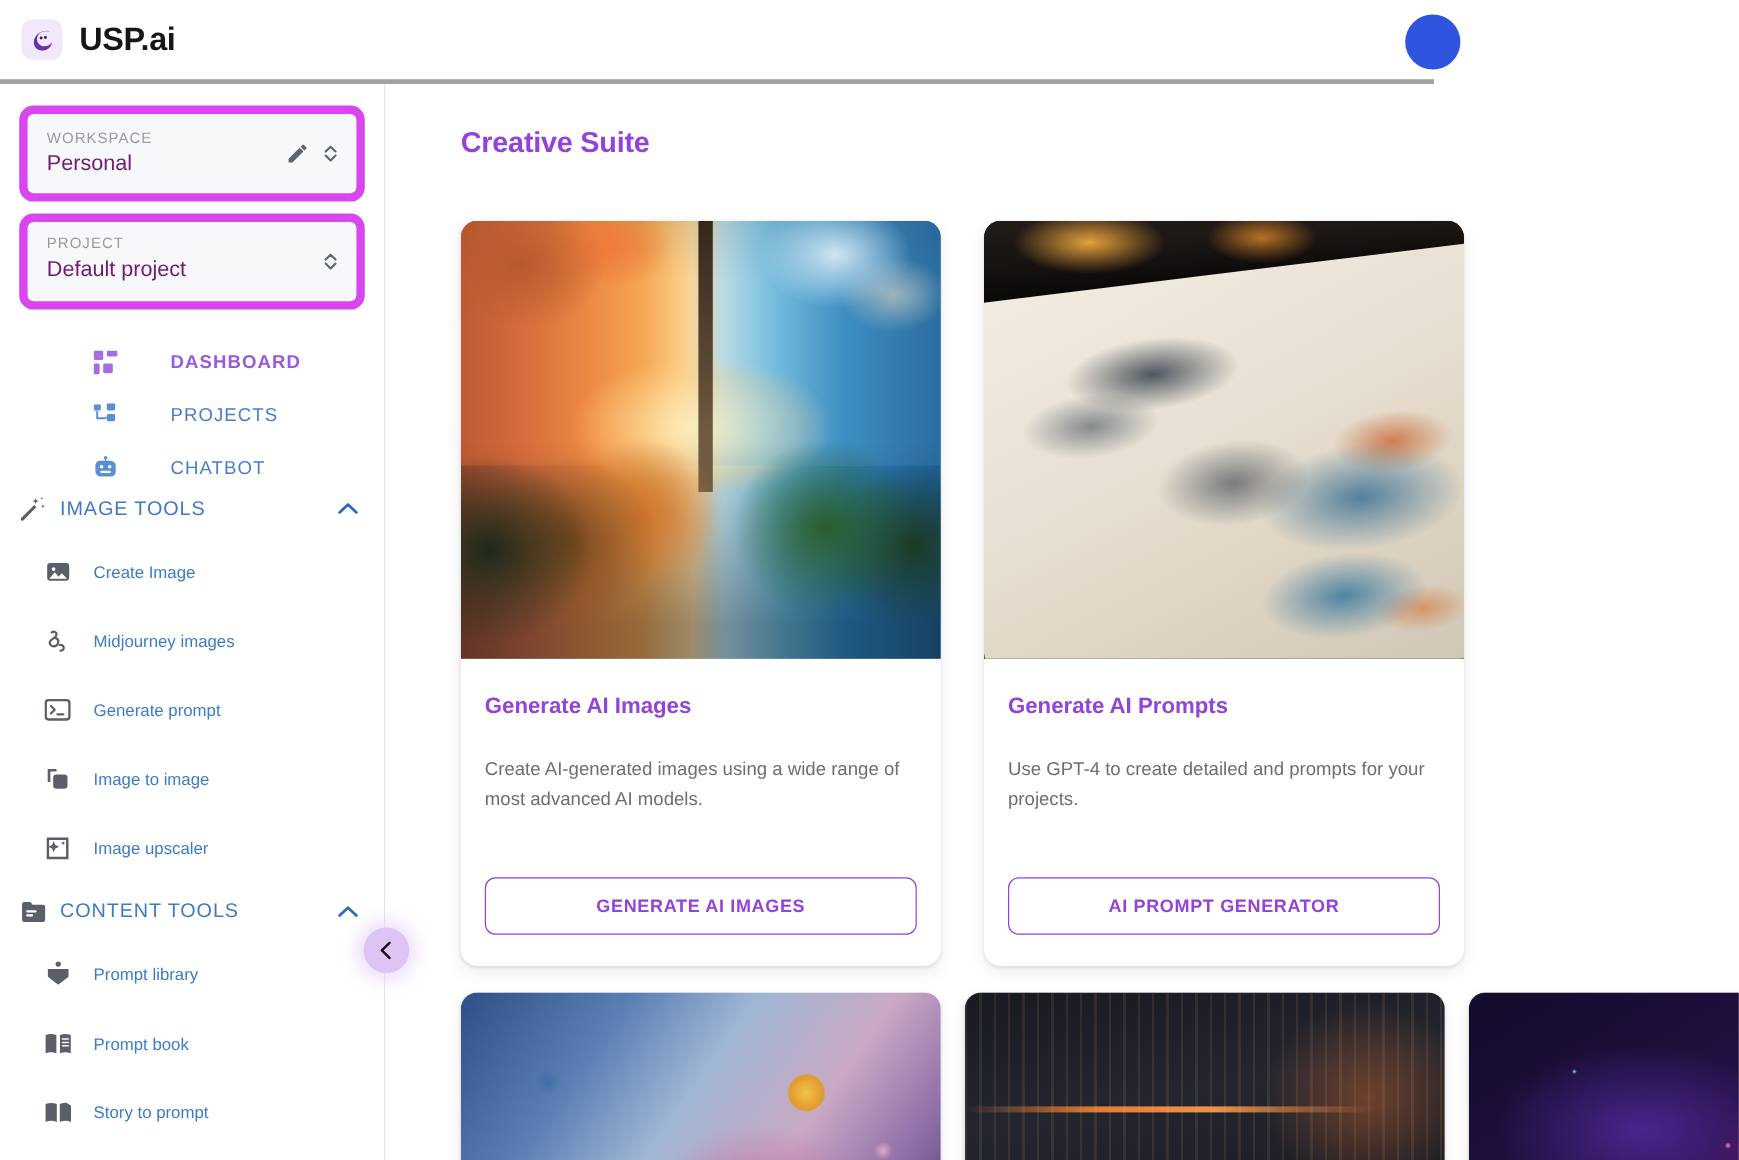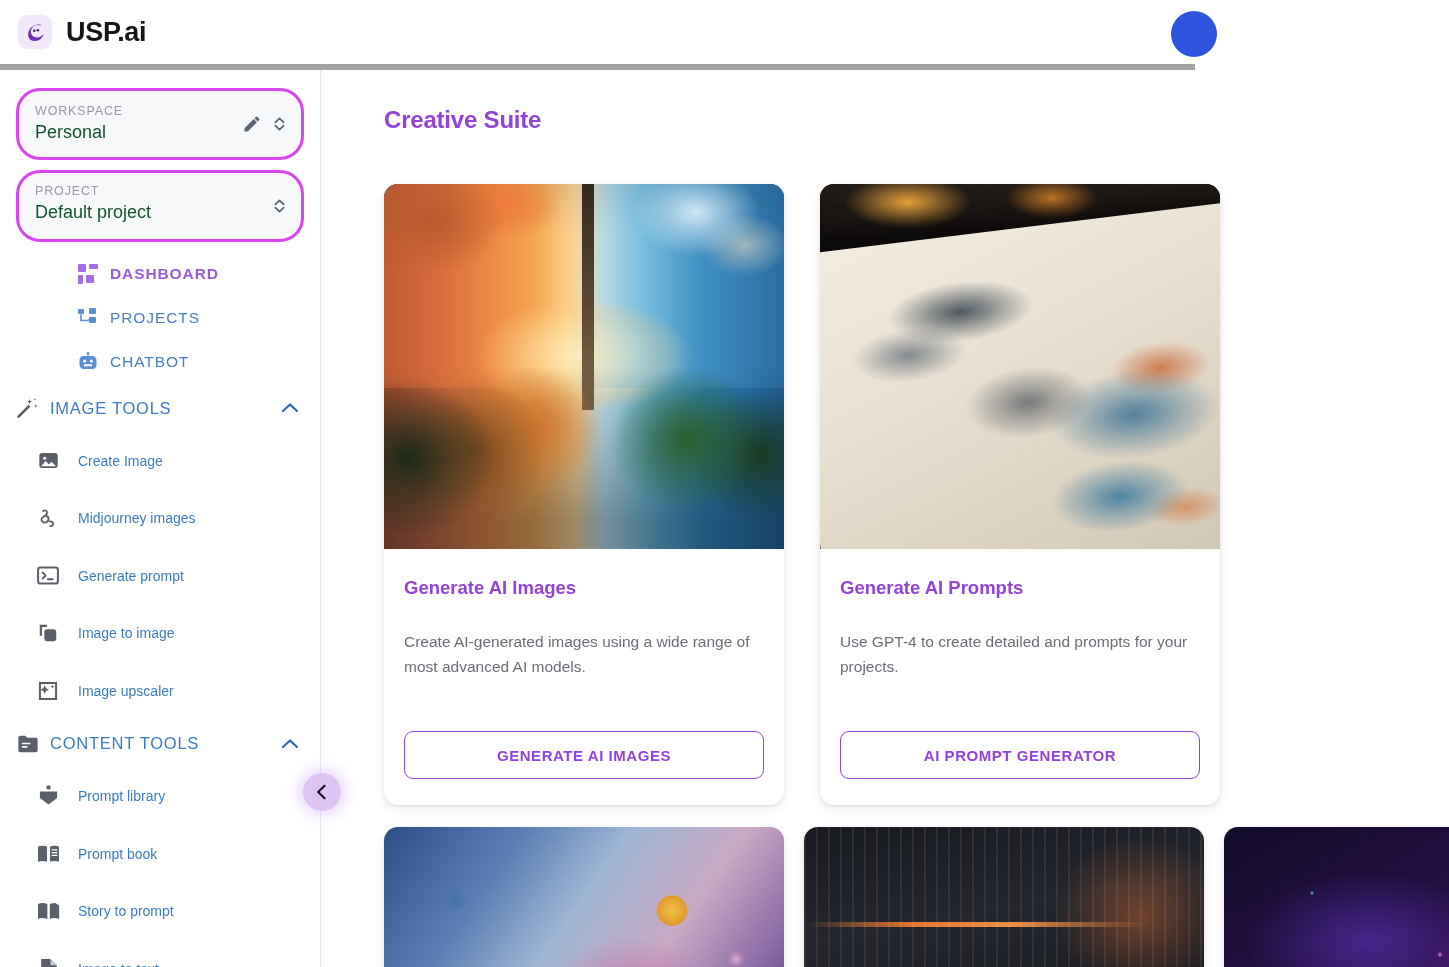--- a/index.html
+++ b/index.html
@@ -9,21 +9,21 @@
     background: #ffffff;
     font-family: "Liberation Sans", sans-serif;
     -webkit-font-smoothing: antialiased;
   }
 
   
   .topbar {
     position: absolute; top: 0; left: 0;
     width: 1195px; height: 70px;
     background: #ffffff;
-    border-bottom: 6px solid #a3a3a3;
+    border-bottom: 4px solid #a3a3a3;
     display: flex; align-items: center;
     z-index: 40;
   }
   .brand { display: flex; align-items: center; padding-left: 18px; gap: 14px; }
   .logo-box {
     width: 34px; height: 34px; border-radius: 9px;
     background: #f1e9fb;
     display: flex; align-items: center; justify-content: center;
     flex: none;
   }
@@ -46,44 +46,45 @@
     position: absolute; top: 70px; left: 0;
     width: 321px; height: 897px;
     background: #ffffff;
     border-right: 1px solid #e6e6ea;
     overflow: hidden;
     padding-top: 18px;
   }
   .selector {
     margin: 0 16px 10px 16px;
     background: #f7f8fa;
-    border: 3px solid #d946ef;
-    border-radius: 24px;
+    border: 7px solid #d946ef;
+    border-radius: 12px;
     padding: 13px 16px 14px 16px;
     position: relative;
     cursor: pointer;
   }
   .selector.project { padding-top: 11px; padding-bottom: 16px; margin-left: 16px; }
   .sel-label {
     font-size: 12.5px; color: #9a9aa6; letter-spacing: 0.85px;
     font-weight: 400; text-transform: uppercase; margin-bottom: 4px;
   }
-  .sel-value { font-size: 18px; color: #14532d; font-weight: 400; }
+  .sel-value { font-size: 18px; color: #701a75; font-weight: 400; }
   .sel-actions {
     position: absolute; right: 14px; top: 50%;
     transform: translateY(-50%);
     display: flex; align-items: center; gap: 10px;
   }
   .icon-btn { display:flex; align-items:center; justify-content:center; cursor: pointer; }
 
   
   .nav-row {
-    display: flex; align-items: center;
+    display: flex; align-items: flex-end;
     height: 44px; cursor: pointer;
     padding-left: 0;
+    gap: 32px;
   }
   .nav-ico {
     width: 44px; display: flex; align-items: center; justify-content: center;
     flex: none;
   }
   .nav-main-row { padding-left: 66px; }
   .nav-main-row .nav-label {
     font-size: 15.5px; letter-spacing: 0.9px; font-weight: 500;
     color: #4a7fc8;
   }

